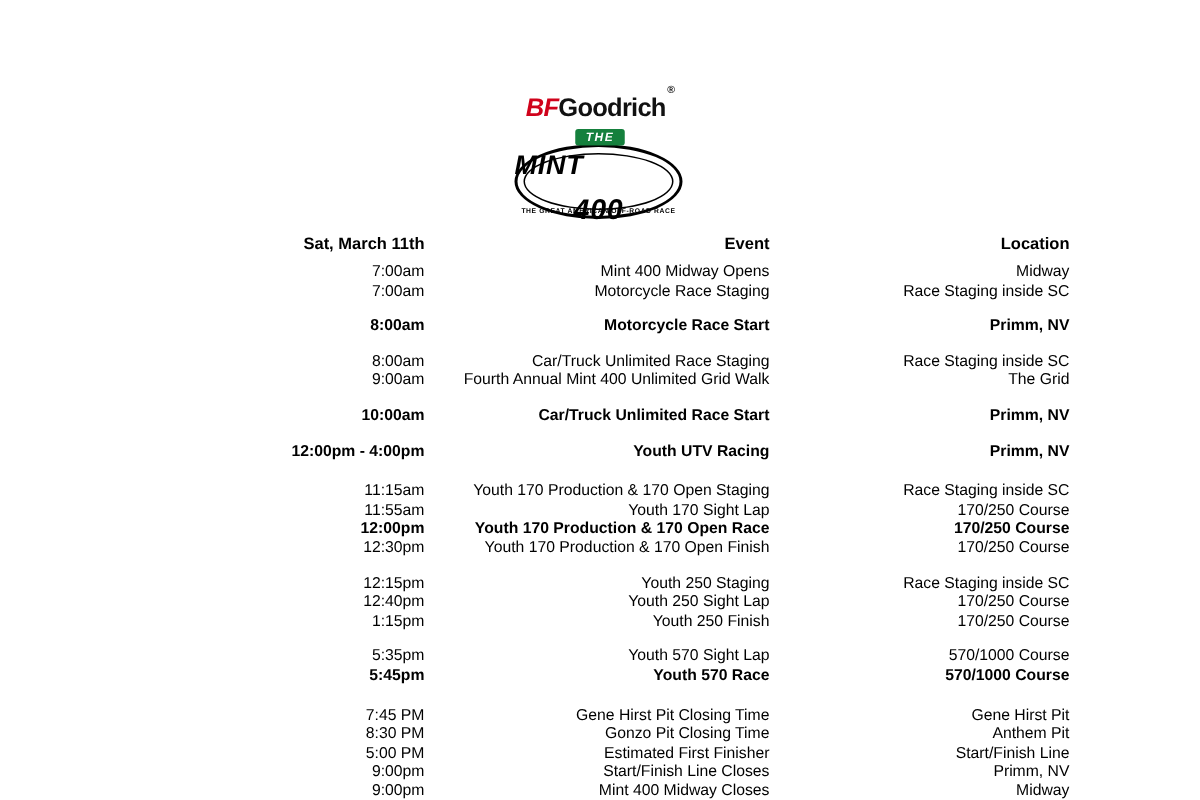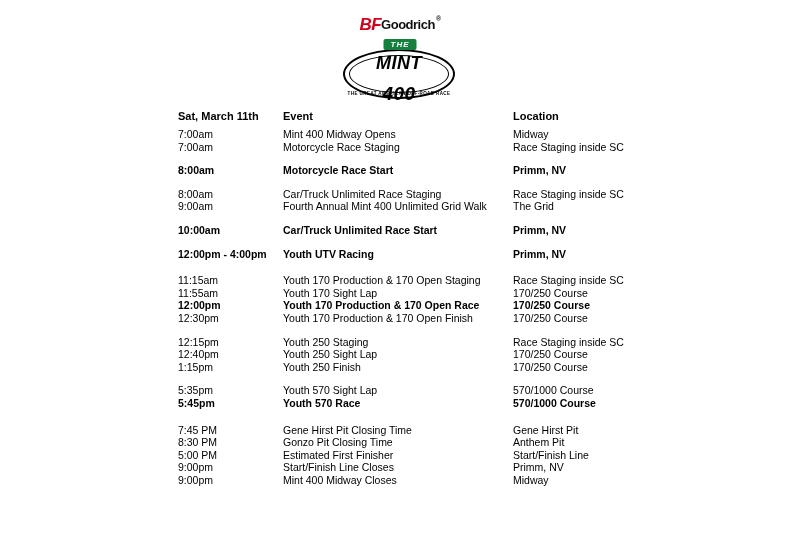--- a/index.html
+++ b/index.html
@@ -19,35 +19,36 @@
   
   .logo-area {
     width: 100%;
     padding-top: 16px;
     display: flex;
     flex-direction: column;
     align-items: center;
   }
   .bfg-wordmark {
     display: flex;
-    align-items: center;
+    align-items: flex-start;
     font-family: "Liberation Sans", sans-serif;
     font-weight: bold;
     letter-spacing: -0.5px;
     line-height: 1;
+    margin-top: 47px;
   }
   .bfg-bf {
     color: #d0021b;
     font-size: 17px;
     font-style: italic;
     font-weight: bold;
   }
   .bfg-goodrich {
     color: #111111;
-    font-size: 13px;
+    font-size: 17px;
     font-weight: bold;
   }
   .bfg-reg {
     color: #111111;
     font-size: 7px;
     margin-left: 1px;
     position: relative;
     top: -6px;
   }
 
@@ -90,21 +91,21 @@
     letter-spacing: 1px;
     padding: 1px 7px;
     border-radius: 2px;
     font-style: italic;
   }
   .mint-word {
     position: absolute;
     top: 15px;
     left: 0;
     width: 112px;
-    text-align: center;
+    text-align: left;
     font-size: 18px;
     font-weight: bold;
     font-style: italic;
     letter-spacing: 0.5px;
     line-height: 1;
   }
   .mint-num {
     position: absolute;
     top: 45px;
     left: 0;
@@ -126,20 +127,21 @@
     font-weight: bold;
     letter-spacing: 0.4px;
     line-height: 1;
   }
 
   
   .schedule {
     margin: 10px 0 0 0;
     padding-left: 178px;
     padding-right: 4px;
+    text-align: right;
   }
   table.sched {
     border-collapse: collapse;
     font-size: 10.5px;
     line-height: 1.0;
   }
   table.sched td {
     padding: 0;
     vertical-align: top;
     white-space: nowrap;

